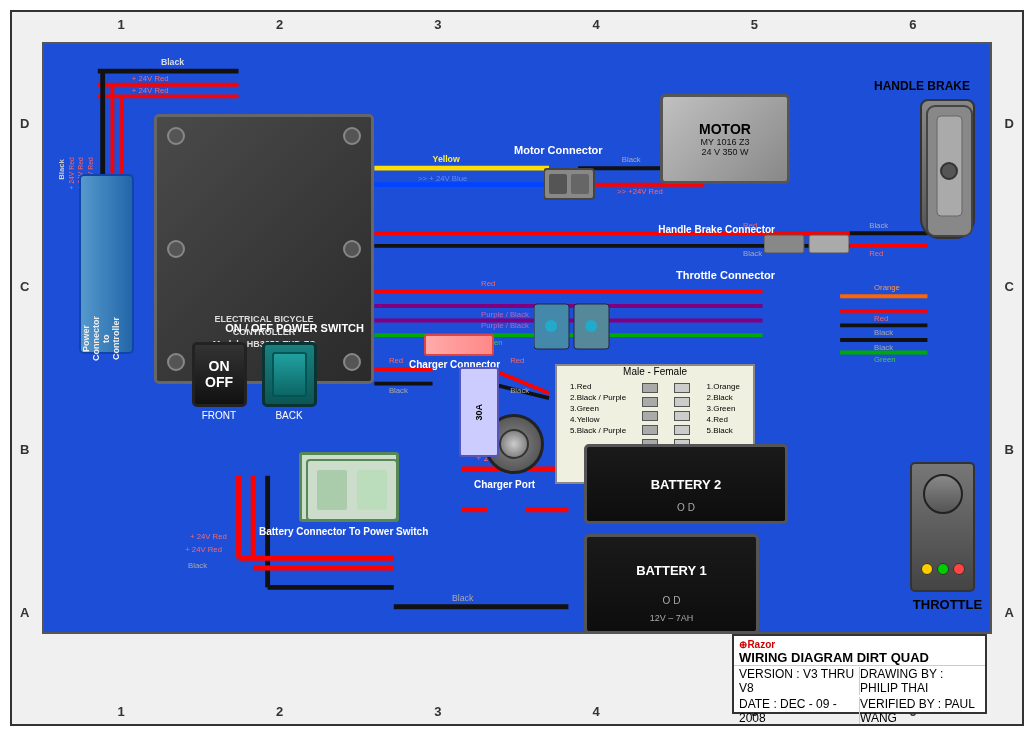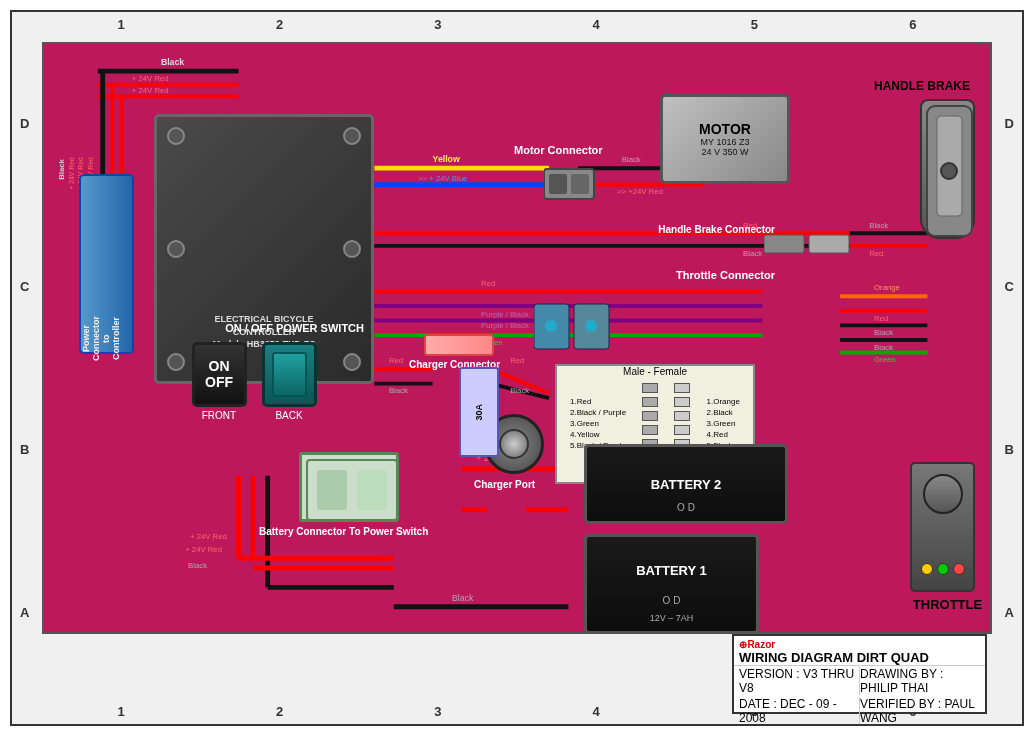--- a/index.html
+++ b/index.html
@@ -26,21 +26,21 @@
       background: #f0f0f0;
       overflow: hidden;
     }
     
     .dark-bg {
       position: absolute;
       top: 30px;
       left: 30px;
       right: 30px;
       bottom: 90px;
-      background: #be185d;
+      background: #1d4ed8;
       border: 2px solid #555;
     }
     
     .controller-box {
       position: absolute;
       top: 70px;
       left: 110px;
       width: 220px;
       height: 270px;
       background: linear-gradient(135deg, #4a4a4a, #2a2a2a);
@@ -324,21 +324,20 @@
     .connector-box-sub {
       text-align: center;
       font-size: 10px;
       color: #000;
     }
     .connector-pins {
       display: flex;
       justify-content: space-around;
       padding: 5px;
       font-size: 8px;
-      align-items: flex-end;
     }
     .pin-col {
       display: flex;
       flex-direction: column;
       gap: 2px;
     }
 
     
     .battery-connector-label {
       position: absolute;

